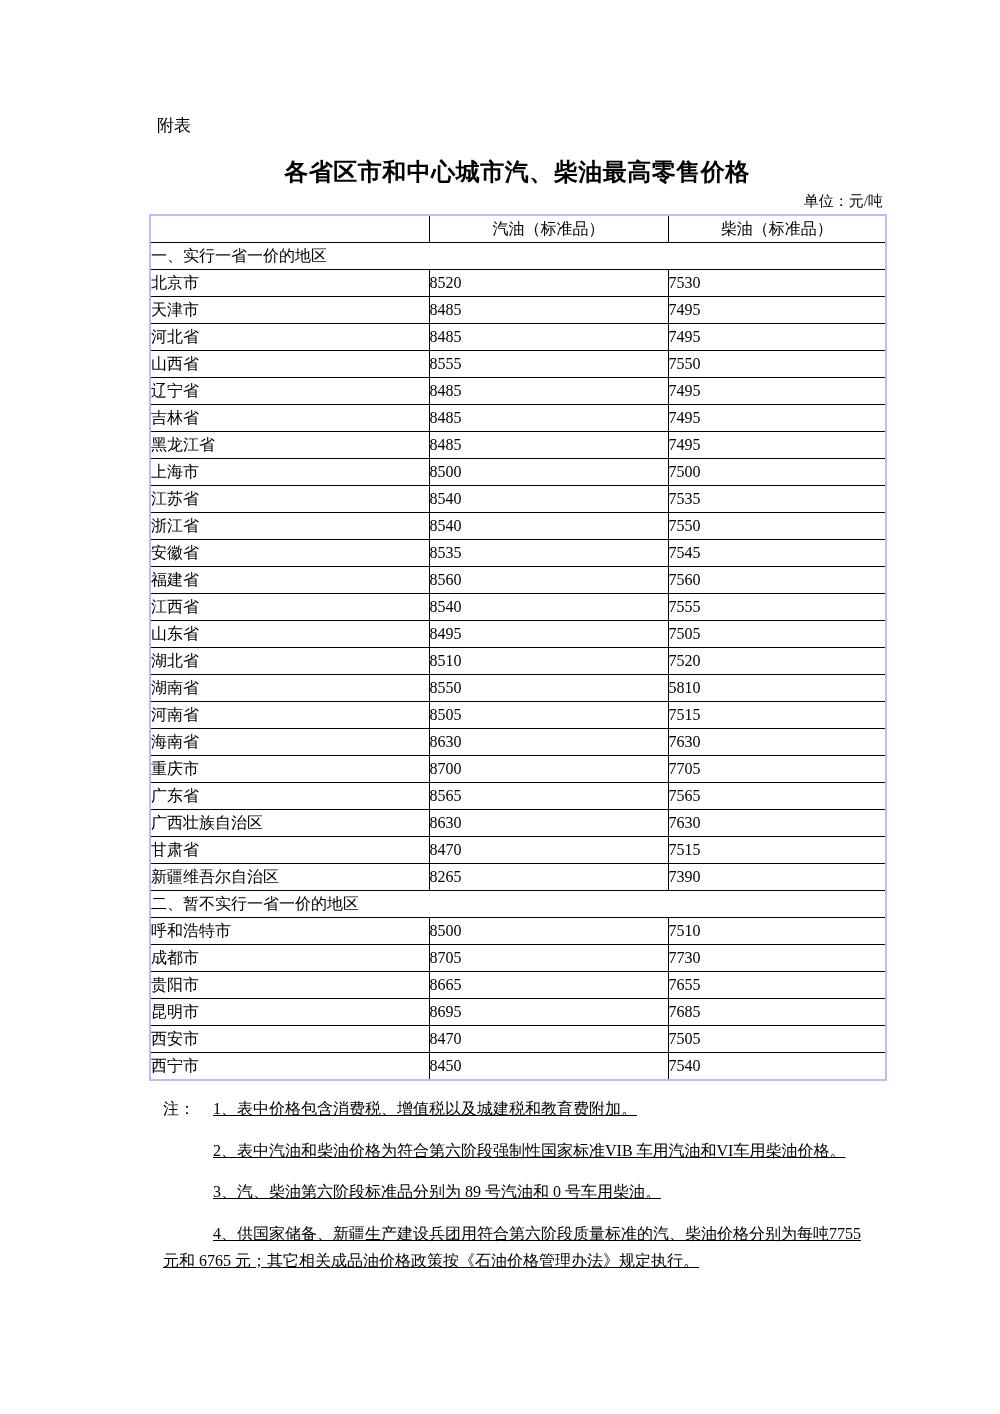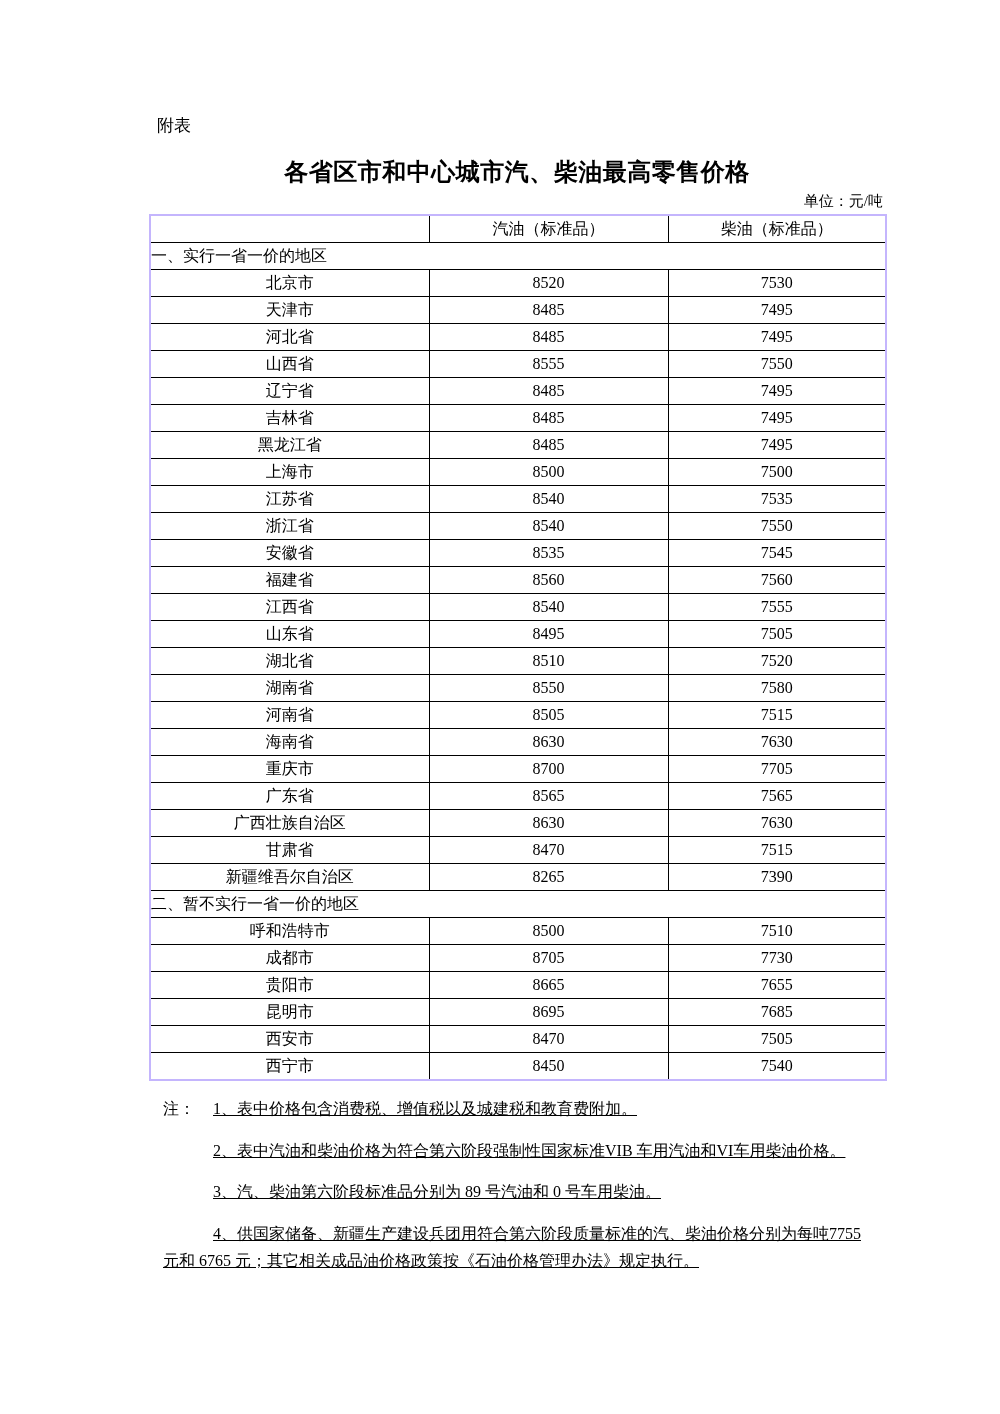--- a/index.html
+++ b/index.html
@@ -69,24 +69,24 @@
     overflow: hidden;
     white-space: nowrap;
   }
   th.col-header { text-align: center; }
   td.section-label {
     text-align: left;
     padding-left: 12px;
     margin-top: 21px;
   }
   td.region-cell {
-    text-align: center;
+    text-align: left;
     padding-left: 62px;
   }
-  td.num-cell { text-align: center; }
+  td.num-cell { }
   .notes {
     margin-top: 9px;
     font-size: 16px;
     line-height: 27.5px;
     width: 736px;
   }
   .notes p { margin: 14px; text-decoration: underline; }
   .note-label {
     display: inline-block;
     width: 50px;
@@ -193,21 +193,21 @@
             <td class="num-cell">7505</td>
           </tr>
           <tr>
             <td class="region-cell">湖北省</td>
             <td class="num-cell">8510</td>
             <td class="num-cell">7520</td>
           </tr>
           <tr>
             <td class="region-cell">湖南省</td>
             <td class="num-cell">8550</td>
-            <td class="num-cell">7580</td>
+            <td class="num-cell">5810</td>
           </tr>
           <tr>
             <td class="region-cell">河南省</td>
             <td class="num-cell">8505</td>
             <td class="num-cell">7515</td>
           </tr>
           <tr>
             <td class="region-cell">海南省</td>
             <td class="num-cell">8630</td>
             <td class="num-cell">7630</td>

